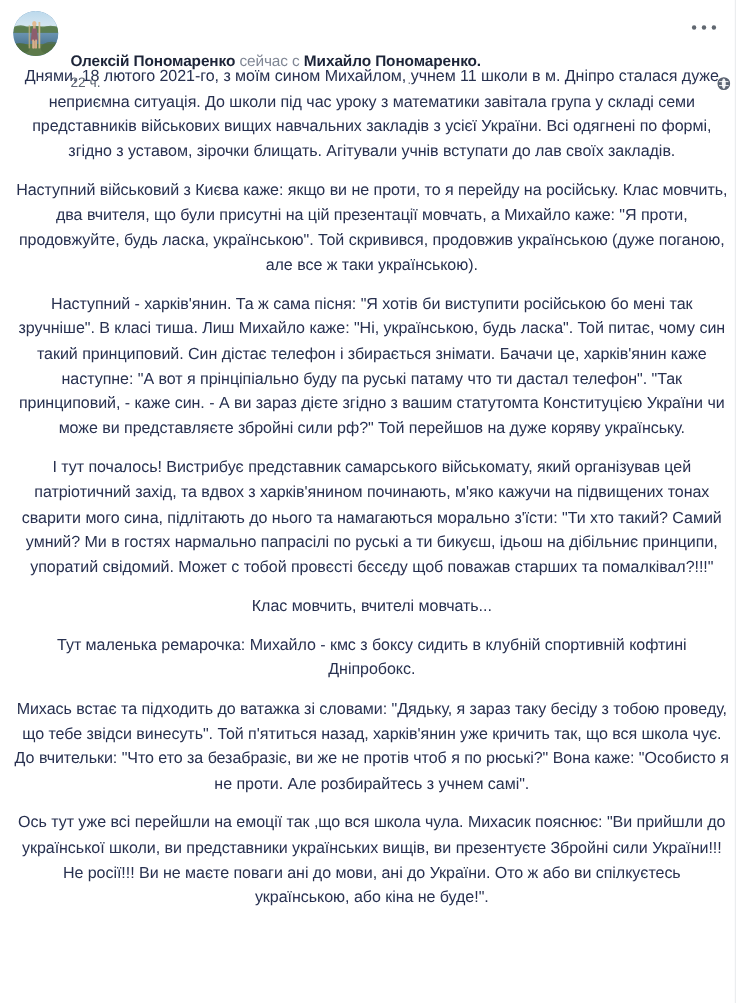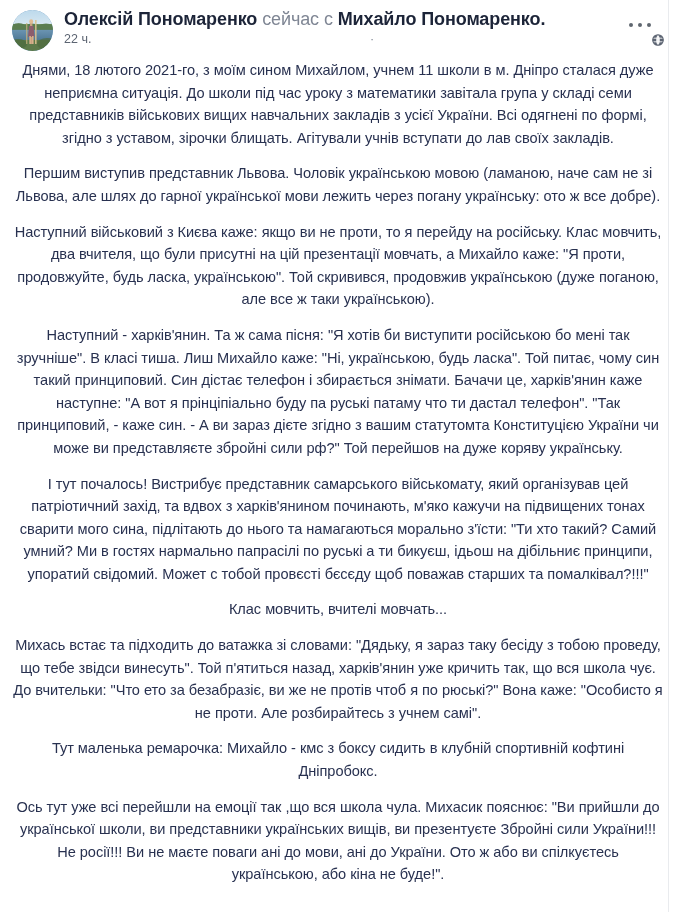--- a/index.html
+++ b/index.html
@@ -57,25 +57,26 @@
   .avatar svg { display: block; width: 41px; height: 41px; }
 
   .header-text {
     margin-left: 11px;
     padding-top: 1px;
     min-width: 0;
     flex: 1 1 auto;
   }
 
   .byline {
-    font-size: 18px;
+    font-size: 14px;
     line-height: 19px;
     color: #1d2129;
     white-space: nowrap;
     letter-spacing: -0.1px;
+    margin-top: 36px;
   }
   .byline .actor,
   .byline .target {
     font-weight: bold;
     color: #1c2438;
   }
   .byline .conn {
     font-weight: normal;
     color: #7f8694;
   }
@@ -210,23 +211,22 @@
 
     <div class="menu-button">
       <i></i>
       <i></i>
       <i></i>
     </div>
   </div>
 
   <div class="post-body">
     <p>Днями, 18 лютого 2021-го, з моїм сином Михайлом, учнем 11 школи в м. Дніпро сталася дуже неприємна ситуація. До школи під час уроку з математики завітала група у складі семи представників військових вищих навчальних закладів з усієї України. Всі одягнені по формі, згідно з уставом, зірочки блищать. Агітували учнів вступати до лав своїх закладів.</p>
-    <p>Першим виступив представник Львова. Чоловік українською мовою (ламаною, наче сам не зі Львова, але шлях до гарної української мови лежить через погану українську: ото ж все добре).</p>
     <p>Наступний військовий з Києва каже: якщо ви не проти, то я перейду на російську. Клас мовчить, два вчителя, що були присутні на цій презентації мовчать, а Михайло каже: "Я проти, продовжуйте, будь ласка, українською". Той скривився, продовжив українською (дуже поганою, але все ж таки українською).</p>
     <p>Наступний - харків'янин. Та ж сама пісня: "Я хотів би виступити російською бо мені так зручніше". В класі тиша. Лиш Михайло каже: "Ні, українською, будь ласка". Той питає, чому син такий принциповий. Син дістає телефон і збирається знімати. Бачачи це, харків'янин каже наступне: "А вот я прінціпіально буду па руські патаму что ти дастал телефон". "Так принциповий, - каже син. - А ви зараз дієте згідно з вашим статутомта Конституцією України чи може ви представляєте збройні сили рф?" Той перейшов на дуже коряву українську.</p>
     <p>І тут почалось! Вистрибує представник самарського військомату, який організував цей патріотичний захід, та вдвох з харків'янином починають, м'яко кажучи на підвищених тонах сварити мого сина, підлітають до нього та намагаються морально з'їсти: "Ти хто такий? Самий умний? Ми в гостях нармально папрасілі по руські а ти бикуєш, ідьош на дібільниє принципи, упоратий свідомий. Может с тобой провєсті бєсєду щоб поважав старших та помалківал?!!!"</p>
     <p>Клас мовчить, вчителі мовчать...</p>
+    <p>Тут маленька ремарочка: Михайло - кмс з боксу сидить в клубній спортивній кофтині Дніпробокс.</p>
     <p>Михась встає та підходить до ватажка зі словами: "Дядьку, я зараз таку бесіду з тобою проведу, що тебе звідси винесуть". Той п'ятиться назад, харків'янин уже кричить так, що вся школа чує. До вчительки: "Что ето за безабразіє, ви же не протів чтоб я по рюські?" Вона каже: "Особисто я не проти. Але розбирайтесь з учнем самі".</p>
-    <p>Тут маленька ремарочка: Михайло - кмс з боксу сидить в клубній спортивній кофтині Дніпробокс.</p>
     <p>Ось тут уже всі перейшли на емоції так ,що вся школа чула. Михасик пояснює: "Ви прийшли до української школи, ви представники українських вищів, ви презентуєте Збройні сили України!!! Не росії!!! Ви не маєте поваги ані до мови, ані до України. Ото ж або ви спілкуєтесь українською, або кіна не буде!".</p>
   </div>
 
 </div>
 
 </body></html>

